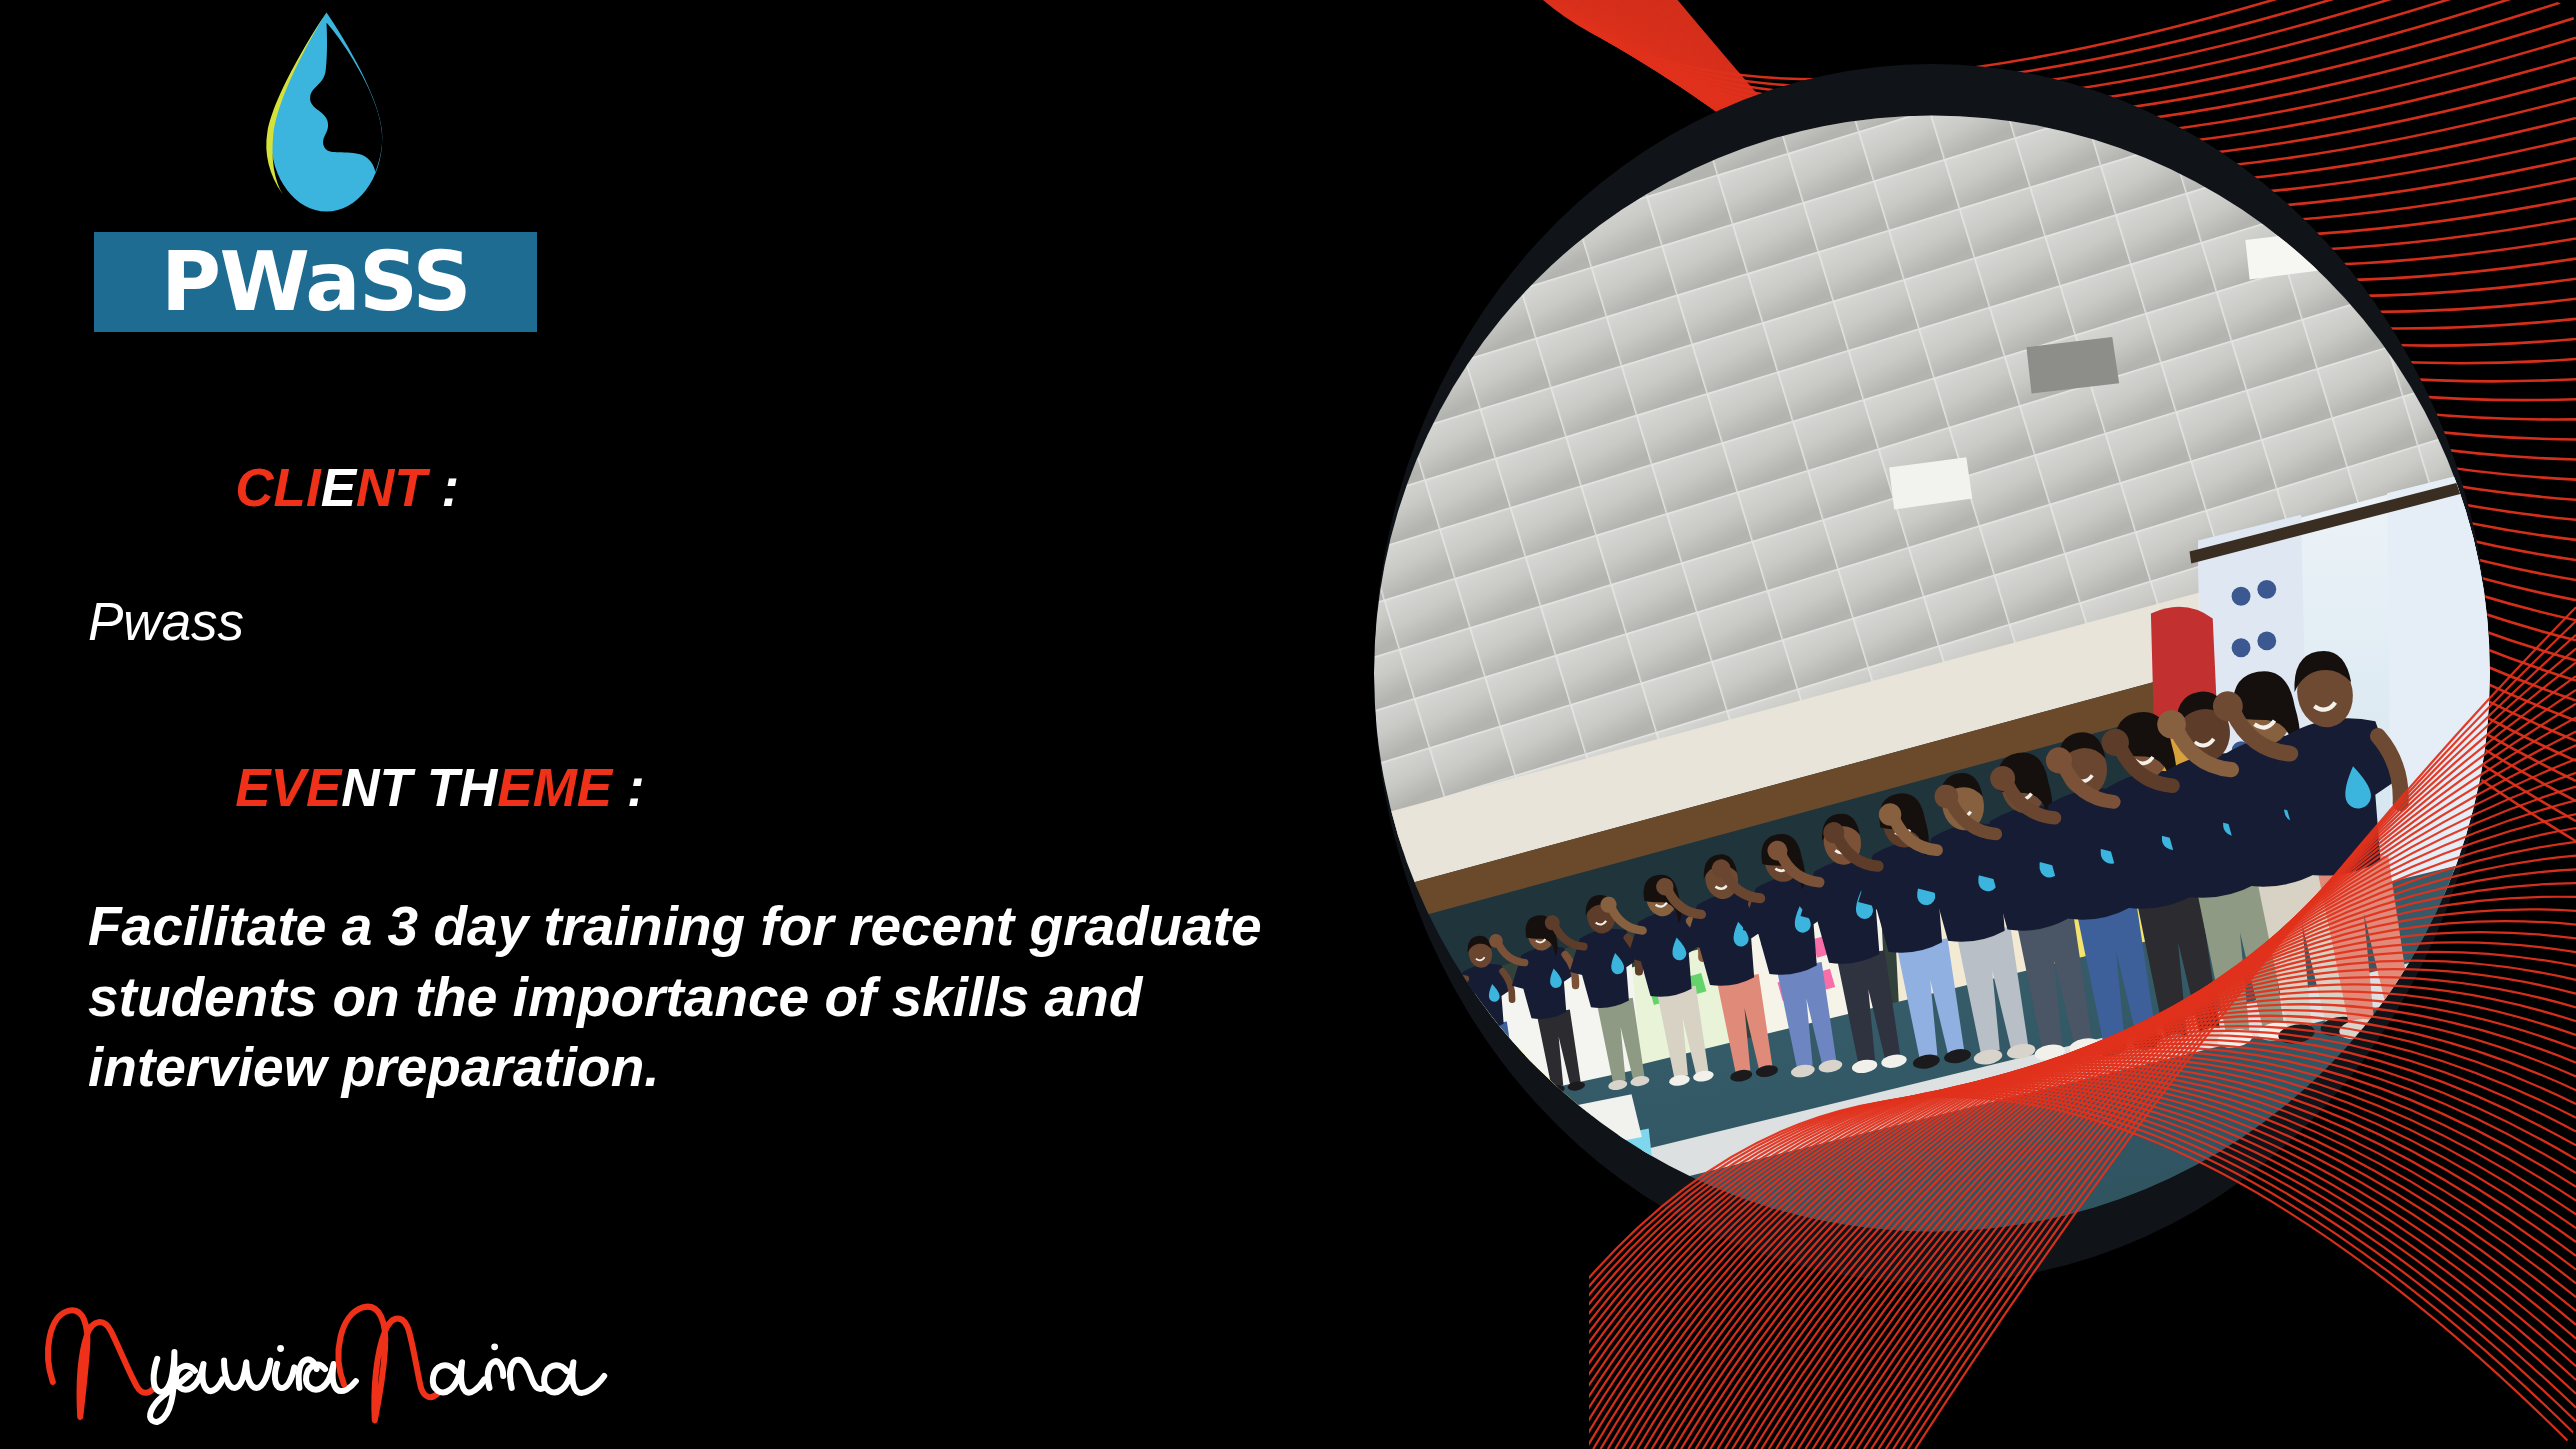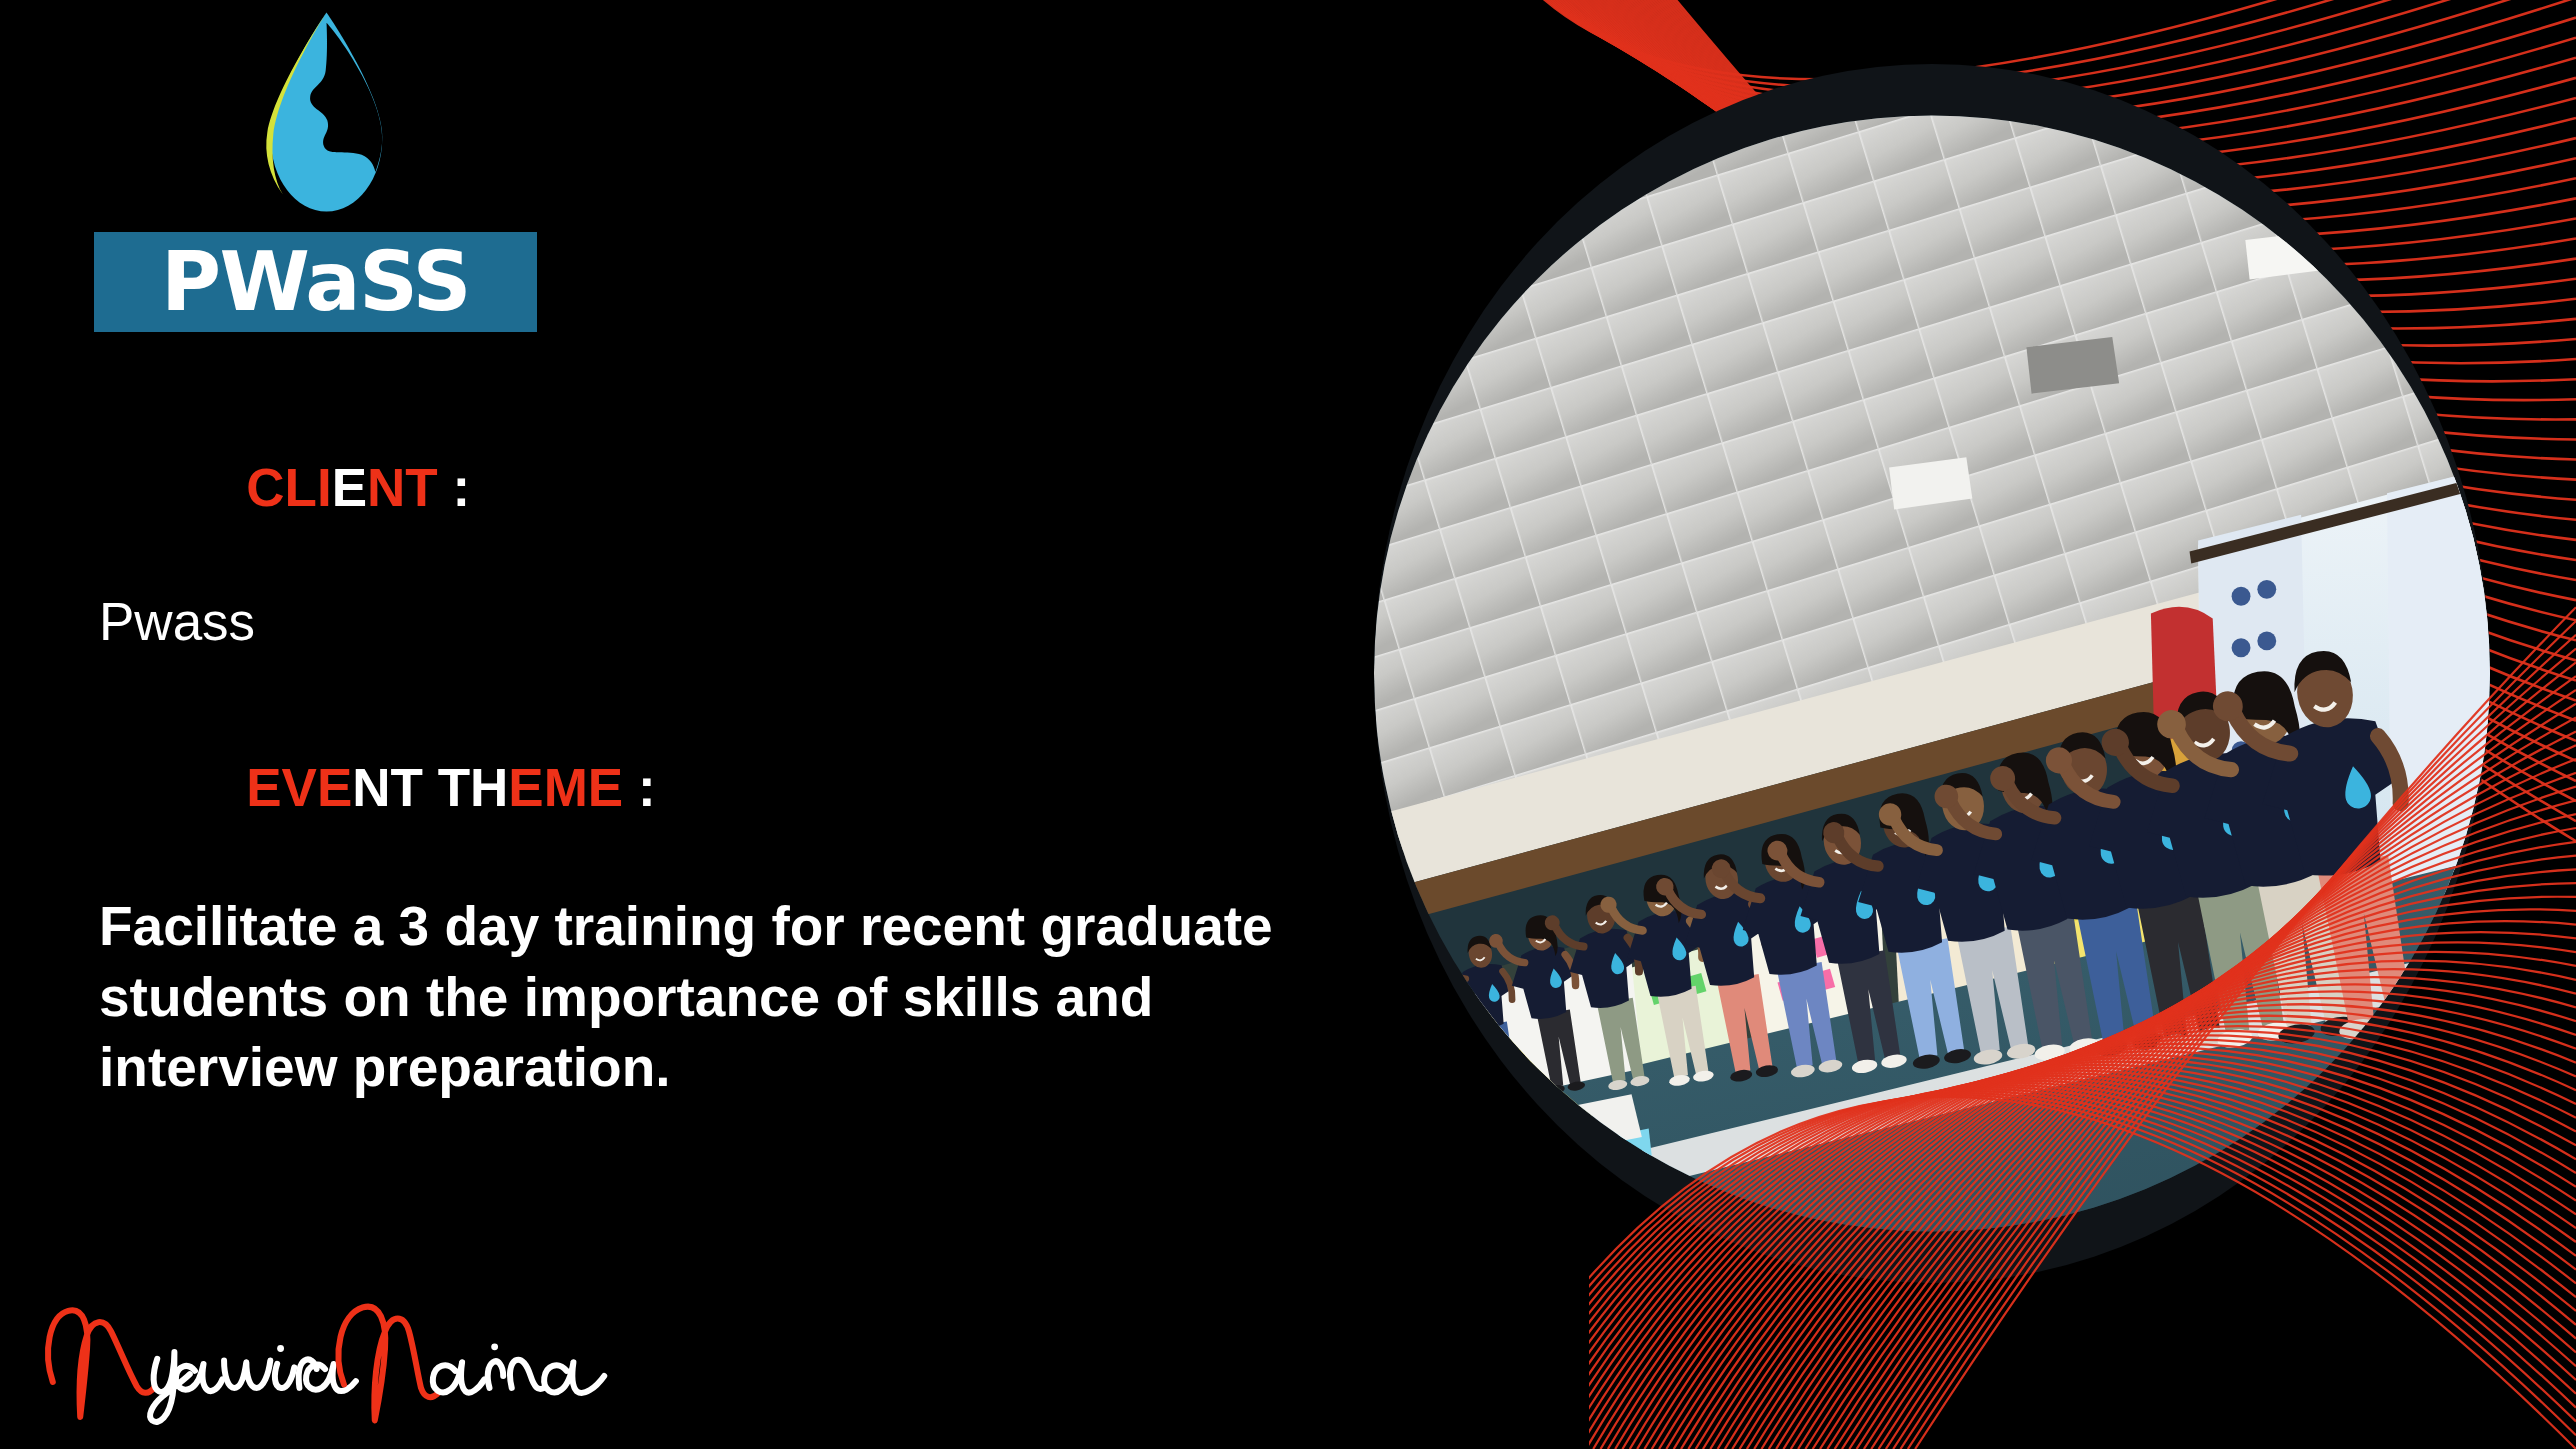--- a/index.html
+++ b/index.html
@@ -1,21 +1,21 @@
 <!DOCTYPE html>
 <html style="font-size:13.7px"><head>
 <meta charset="utf-8">
 <style>
   html,body{margin:0;padding:0;background:#000;}
   body{
     width:2576px;height:1449px;overflow:hidden;position:relative;
     font-family:"Liberation Sans", sans-serif;
     background:#000000;
   }
-  .slide{position:absolute;inset:0;background:#000000;overflow:hidden;}
+  .slide{position:absolute;inset:0;background:#000000;overflow:hidden;border-radius:29px;}
 
   
   .deco{position:absolute;top:0;right:0;width:1116px;height:1449px;pointer-events:none;}
   .deco-2{position:absolute;bottom:0;right:0;width:987px;height:859px;pointer-events:none;}
 
   
   .photo-wrap{
     position:absolute;left:1374px;top:64px;width:1116px;height:1262px;
   }
   .photo-circle{
@@ -35,21 +35,21 @@
     margin:10.3px 0 0 0;
     background:#1e6c91;
     width:443px;height:100px;
     display:flex;align-items:center;justify-content:center;
   }
   .brand-badge span{
     color:#ffffff;font-size:82px;font-weight:bold;letter-spacing:-1.7px;
     font-family:"DejaVu Sans", sans-serif;line-height:1;
   }
 
-  .fields{position:absolute;left:99px;top:404px;width:1228px;}
+  .fields{position:absolute;left:88px;top:404px;width:1228px;font-style:italic;}
   .field{margin-bottom:53px;}
   .field:last-child{margin-bottom:4px;}
   .field-label{
     font-size:53px;font-weight:bold;line-height:1.05;
     font-family:"Liberation Sans", sans-serif;
     letter-spacing:0px;white-space:pre;
   }
   .field-label .r{color:#ee3118;}
   .field-label .w{color:#ffffff;}
   .field-value{

